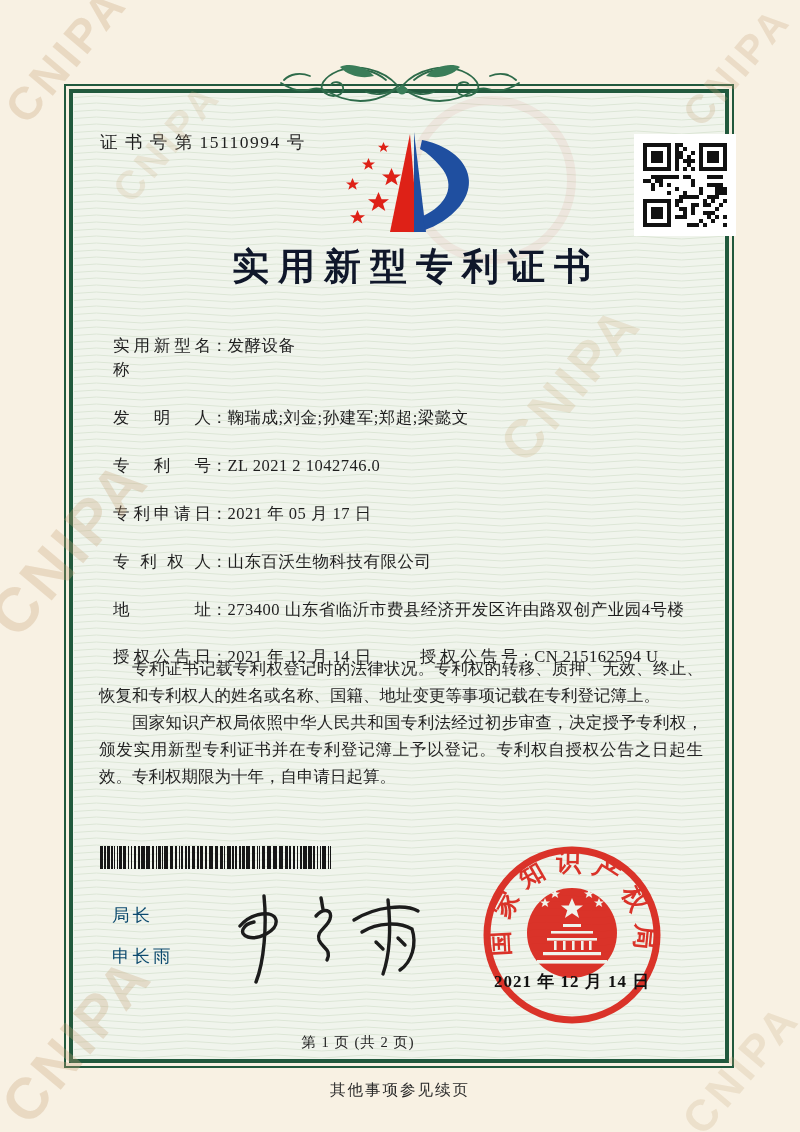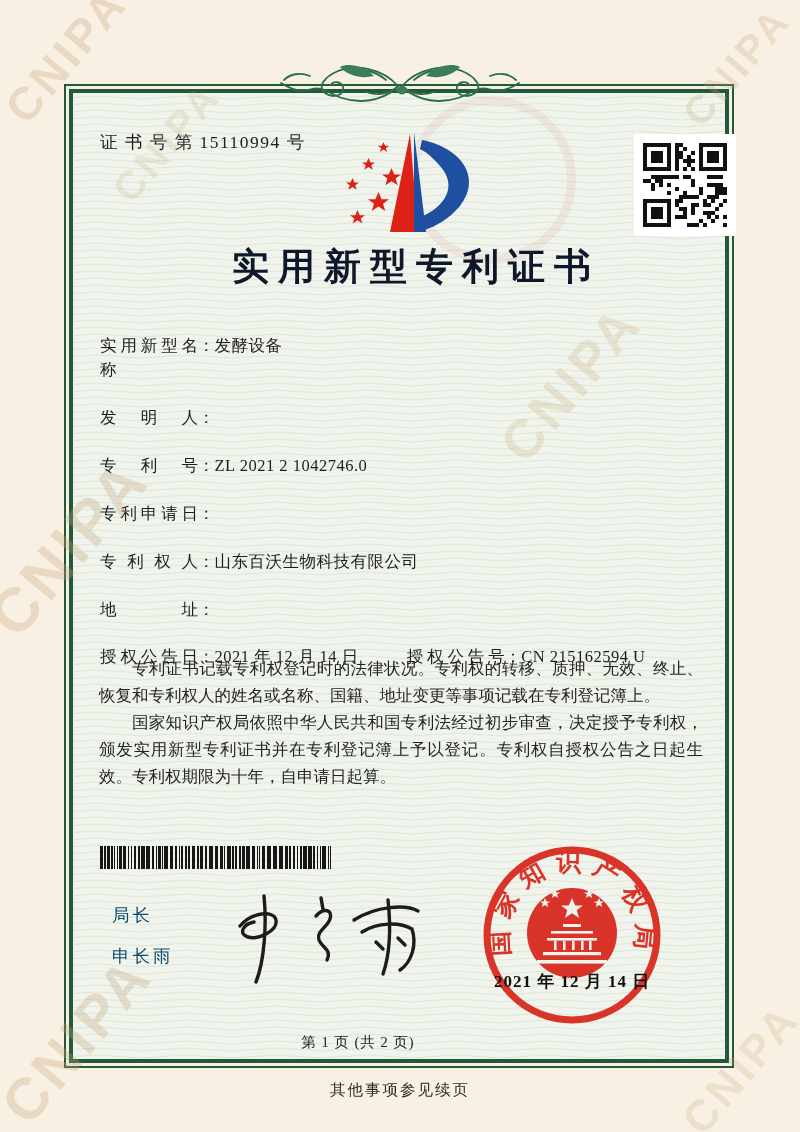--- a/index.html
+++ b/index.html
@@ -48,21 +48,21 @@
   }
   .logo{position:absolute;left:328px;top:120px;width:158px;height:118px;}
   .qr-box{
     position:absolute;left:634px;top:134px;width:102px;height:102px;background:#fff;
     display:flex;align-items:center;justify-content:center;
   }
   .title{
     position:absolute;left:16px;top:242px;width:800px;text-align:center;
     font-size:37px;font-weight:bold;letter-spacing:9px;color:#0f172a;
   }
-  .fields{position:absolute;left:100px;top:334px;width:606px;font-size:16.5px;}
+  .fields{position:absolute;left:113px;top:334px;width:606px;font-size:16.5px;}
   .frow{display:flex;margin-bottom:24px;line-height:1.45;}
   .flabel{
     display:inline-block;width:98px;flex:0 0 98px;
     text-align:justify;text-align-last:justify;
   }
   .fcolon{flex:0 0 auto;}
   .fvalue{flex:1 1 auto;letter-spacing:0.5px;}
   .frow.double .half{display:flex;flex:0 0 auto;}
   .frow.double .half2{margin-left:48px;}
   .frow.double .half .fvalue{flex:0 0 auto;}
@@ -285,38 +285,41 @@
 
     <div class="fields">
       <div class="frow">
         <span class="flabel">实用新型名称</span>
           <span class="fcolon">：</span>
         <span class="fvalue">发酵设备</span>
       </div>
       <div class="frow">
         <span class="flabel">发明人</span>
           <span class="fcolon">：</span>
+        <span class="fvalue">鞠瑞成;刘金;孙建军;郑超;梁懿文</span>
       </div>
       <div class="frow">
         <span class="flabel">专利号</span>
           <span class="fcolon">：</span>
         <span class="fvalue">ZL 2021 2 1042746.0</span>
       </div>
       <div class="frow">
         <span class="flabel">专利申请日</span>
           <span class="fcolon">：</span>
+        <span class="fvalue">2021 年 05 月 17 日</span>
       </div>
       <div class="frow">
         <span class="flabel">专利权人</span>
           <span class="fcolon">：</span>
         <span class="fvalue">山东百沃生物科技有限公司</span>
       </div>
       <div class="frow">
         <span class="flabel">地址</span>
           <span class="fcolon">：</span>
+        <span class="fvalue">273400 山东省临沂市费县经济开发区许由路双创产业园4号楼</span>
       </div>
       <div class="frow double">
         <span class="half">
           <span class="flabel">授权公告日</span>
             <span class="fcolon">：</span>
           <span class="fvalue">2021 年 12 月 14 日</span>
         </span>
         <span class="half half2">
           <span class="flabel">授权公告号</span>
             <span class="fcolon">：</span>

